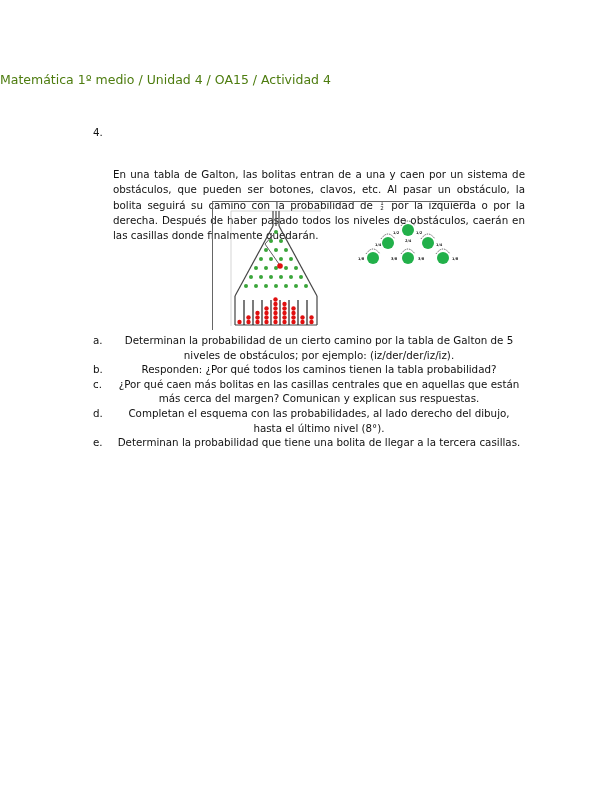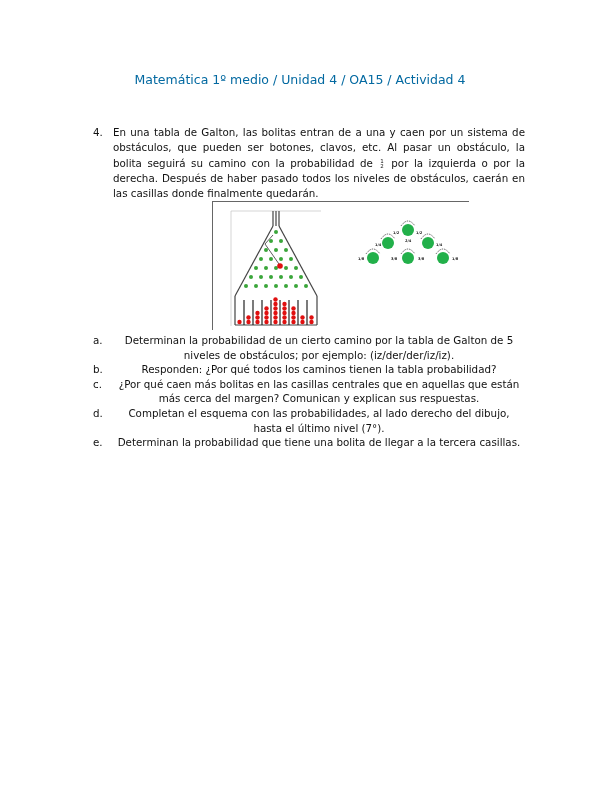--- a/index.html
+++ b/index.html
@@ -13,43 +13,44 @@
       position: relative;
       overflow: hidden;
       font-family: "DejaVu Sans", sans-serif;
       color: #111111;
     }
     .header {
       position: absolute;
       top: 72px;
       left: 0;
       width: 600px;
-      text-align: center;
+      text-align: left;
       font-size: 12.5px;
-      color: #0369a1;
+      color: #4d7c0f;
       letter-spacing: 0px;
     }
     .question {
       position: absolute;
       top: 125px;
       left: 93px;
       width: 432px;
       font-size: 10.3px;
       line-height: 15.3px;
     }
     .q-row {
       display: flex;
     }
     .q-num {
       width: 20px;
       flex: 0 0 20px;
     }
     .q-text {
       flex: 1;
       text-align: justify;
+      margin-top: 42px;
     }
     .frac {
       display: inline-block;
       vertical-align: middle;
       font-size: 5.5px;
       line-height: 5px;
       text-align: center;
       margin: 0 2px;
     }
     .frac span {
@@ -258,19 +259,19 @@
   <div class="item">
     <div class="item-letter">b.</div>
     <div class="item-text">Responden: ¿Por qué todos los caminos tienen la tabla probabilidad?</div>
   </div>
   <div class="item">
     <div class="item-letter">c.</div>
     <div class="item-text">¿Por qué caen más bolitas en las casillas centrales que en aquellas que están más cerca del margen? Comunican y explican sus respuestas.</div>
   </div>
   <div class="item">
     <div class="item-letter">d.</div>
-    <div class="item-text">Completan el esquema con las probabilidades, al lado derecho del dibujo, hasta el último  nivel (7°).</div>
+    <div class="item-text">Completan el esquema con las probabilidades, al lado derecho del dibujo, hasta el último  nivel (8°).</div>
   </div>
   <div class="item">
     <div class="item-letter">e.</div>
     <div class="item-text">Determinan la probabilidad que tiene una bolita de llegar a la tercera casillas.</div>
   </div>
 </div>
 
 </body></html>

